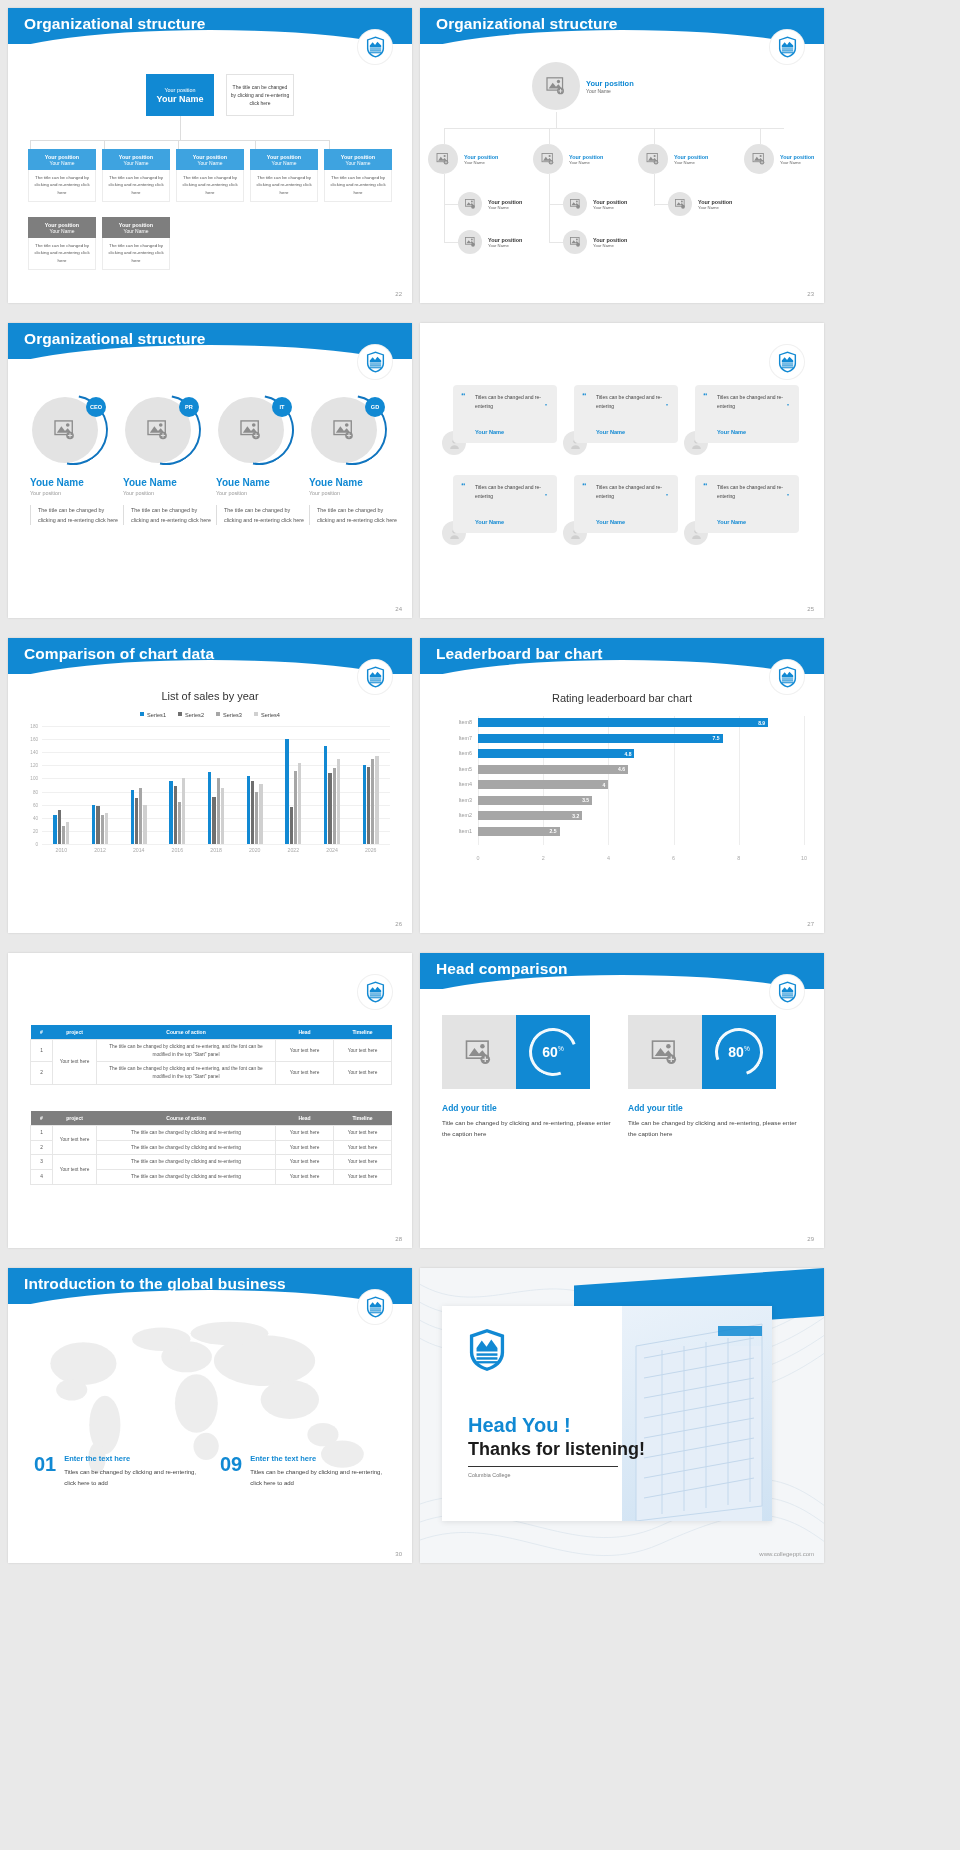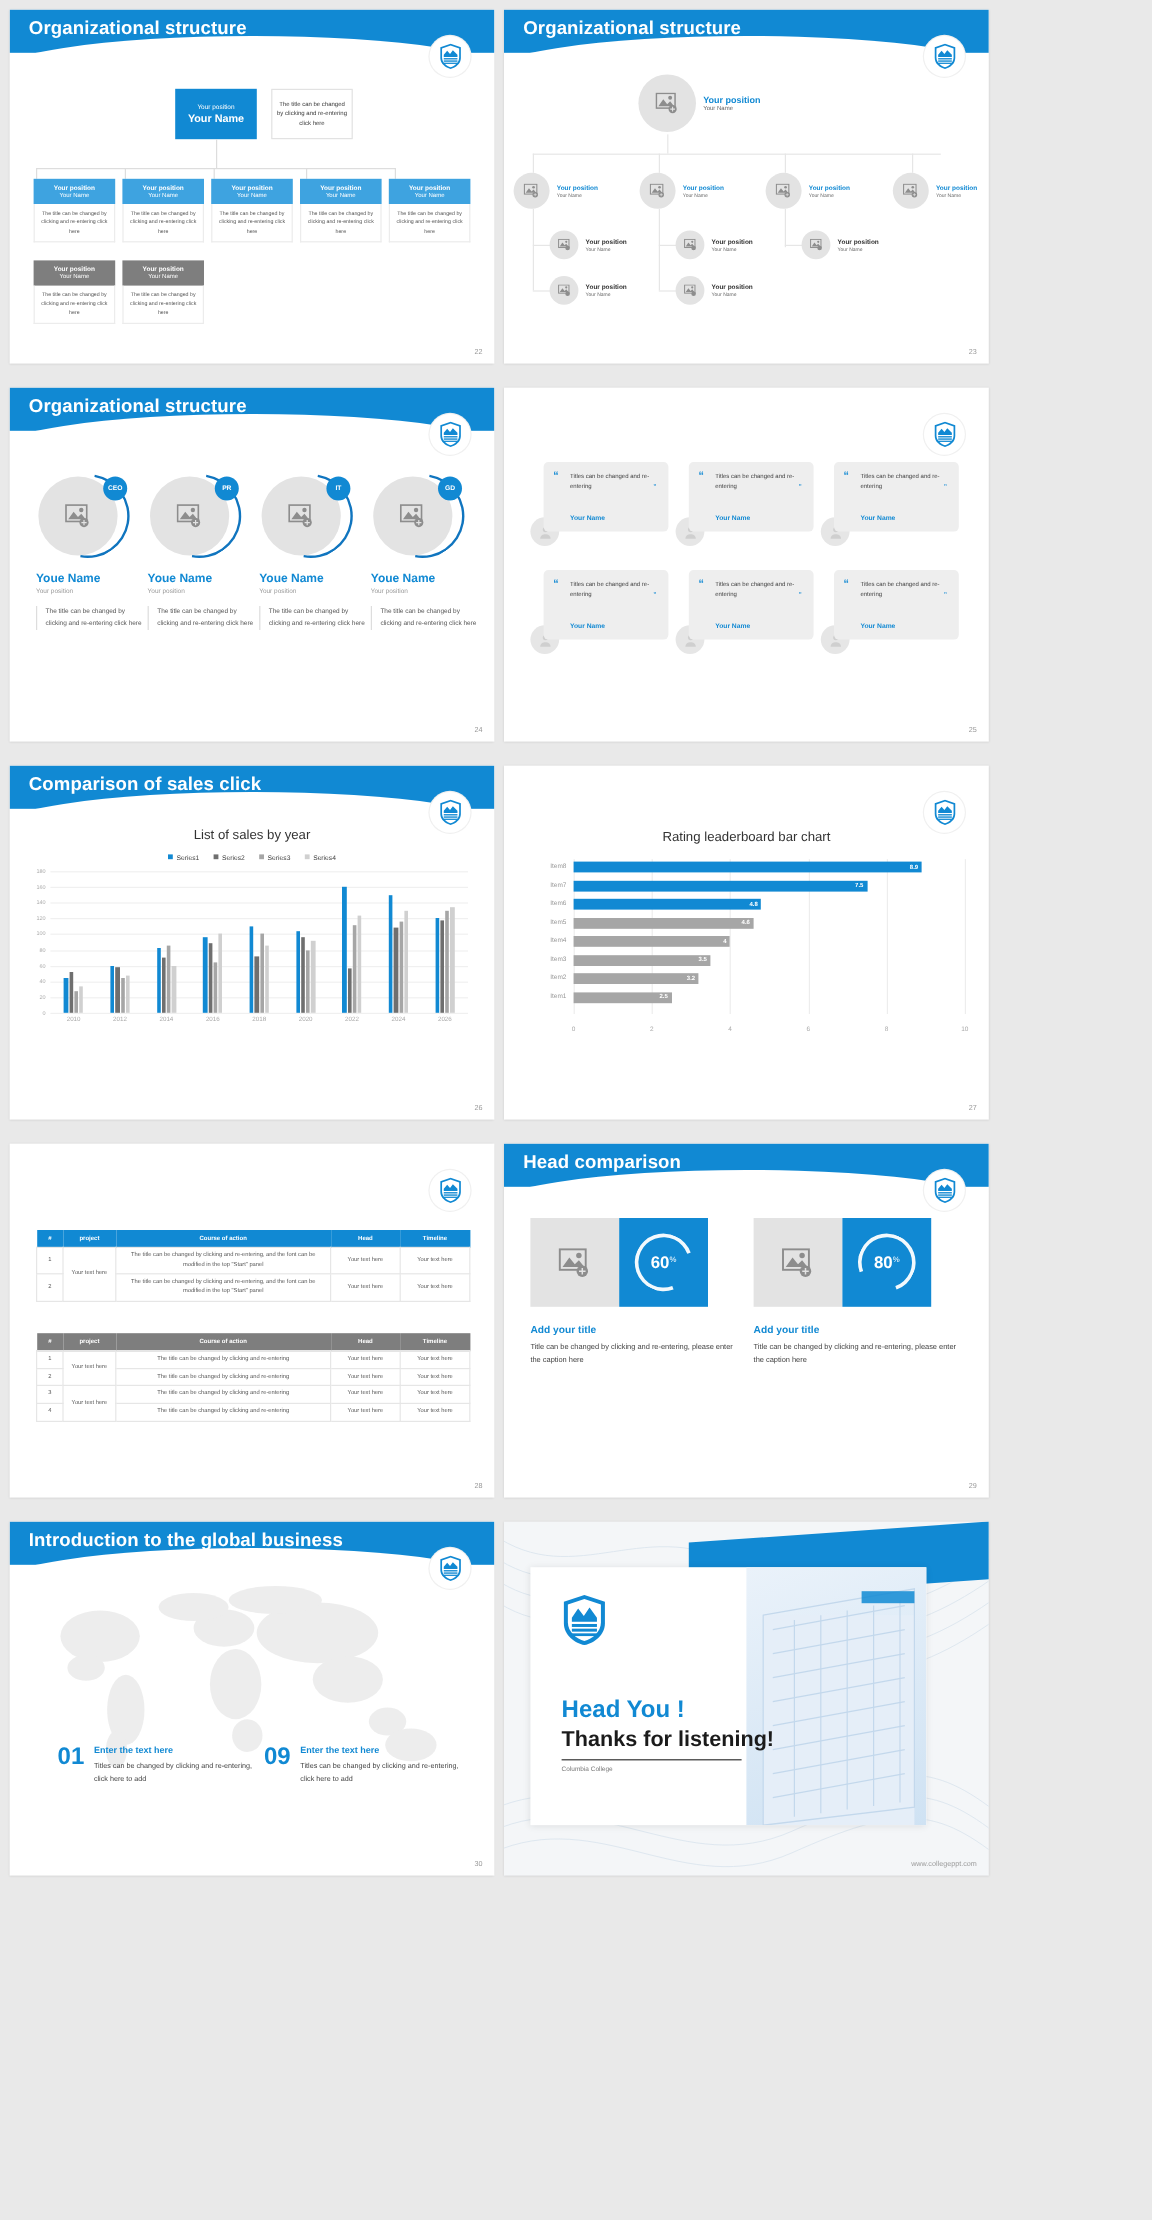--- a/index.html
+++ b/index.html
@@ -609,21 +609,21 @@
       <div class="mk2">”</div>
       <div class="nm">Your Name</div>
     </div>
     <div class="pnum">25</div>
   </div>
 
   <div class="slide s26">
     <div class="band">
       <div class="fill"></div>
         <div class="curve"></div>
-      <h1>Comparison of sales click</h1>
+      <h1>Comparison of chart data</h1>
     </div>
     <div class="crest">
       <svg viewBox="0 0 40 46">
           <path d="M20 1 L38 7 V26 C38 36 29 43 20 45 C11 43 2 36 2 26 V7 Z" fill="#1189d3"></path>
           <path d="M20 4 L35 9 V25 C35 34 27 40 20 42 C13 40 5 34 5 25 V9 Z" fill="#fff"></path>
           <path d="M8 20 L14 13 L19 19 L24 12 L32 20 V24 H8 Z" fill="#1189d3"></path>
           <rect x="8" y="26" width="24" height="2.4" fill="#1189d3"></rect>
           <rect x="8" y="30" width="24" height="2.4" fill="#1189d3"></rect>
           <rect x="8" y="34" width="24" height="2.2" fill="#1189d3"></rect>
         </svg>
@@ -725,20 +725,25 @@
           <div class="xl">2020</div>
           <div class="xl">2022</div>
           <div class="xl">2024</div>
           <div class="xl">2026</div>
         </div>
     </div>
     <div class="pnum">26</div>
   </div>
 
   <div class="slide s27 r">
+    <div class="band">
+      <div class="fill"></div>
+        <div class="curve"></div>
+      <h1>Leaderboard bar chart</h1>
+    </div>
     <div class="crest">
       <svg viewBox="0 0 40 46">
           <path d="M20 1 L38 7 V26 C38 36 29 43 20 45 C11 43 2 36 2 26 V7 Z" fill="#1189d3"></path>
           <path d="M20 4 L35 9 V25 C35 34 27 40 20 42 C13 40 5 34 5 25 V9 Z" fill="#fff"></path>
           <path d="M8 20 L14 13 L19 19 L24 12 L32 20 V24 H8 Z" fill="#1189d3"></path>
           <rect x="8" y="26" width="24" height="2.4" fill="#1189d3"></rect>
           <rect x="8" y="30" width="24" height="2.4" fill="#1189d3"></rect>
           <rect x="8" y="34" width="24" height="2.2" fill="#1189d3"></rect>
         </svg>
     </div>
@@ -972,21 +977,21 @@
           <ellipse cx="186" cy="96" rx="22" ry="30"></ellipse>
         <ellipse cx="196" cy="140" rx="13" ry="14"></ellipse>
         <ellipse cx="256" cy="52" rx="52" ry="26"></ellipse>
           <ellipse cx="282" cy="92" rx="30" ry="20"></ellipse>
         <ellipse cx="316" cy="128" rx="16" ry="12"></ellipse>
           <ellipse cx="336" cy="148" rx="22" ry="14"></ellipse>
         <ellipse cx="150" cy="30" rx="30" ry="12"></ellipse>
           <ellipse cx="220" cy="24" rx="40" ry="12"></ellipse>
       </g>
     </svg>
-    <div class="item" style="left:40px;">
+    <div class="item" style="left:26px;">
       <div class="num">01</div>
       <div class="it">
           <h4>Enter the text here</h4>
           <p>Titles can be changed by clicking and re-entering, click here to add</p>
         </div>
     </div>
     <div class="item" style="left:212px;">
       <div class="num">09</div>
       <div class="it">
           <h4>Enter the text here</h4>

